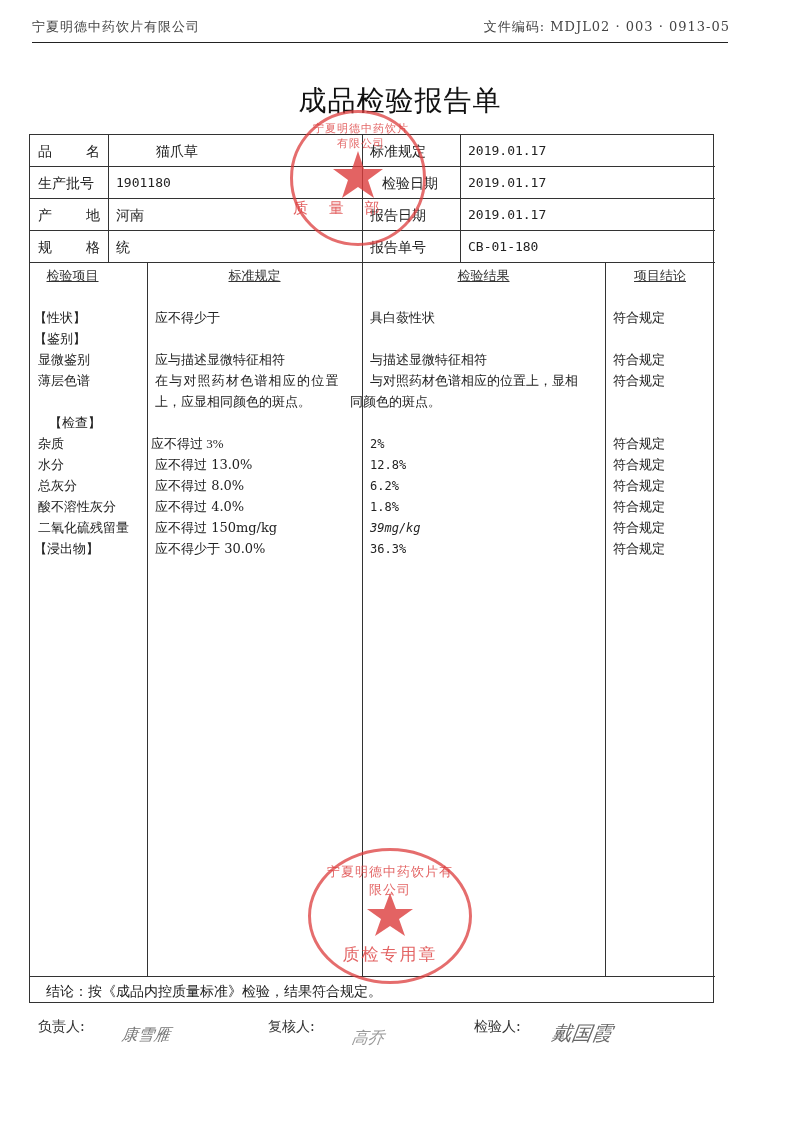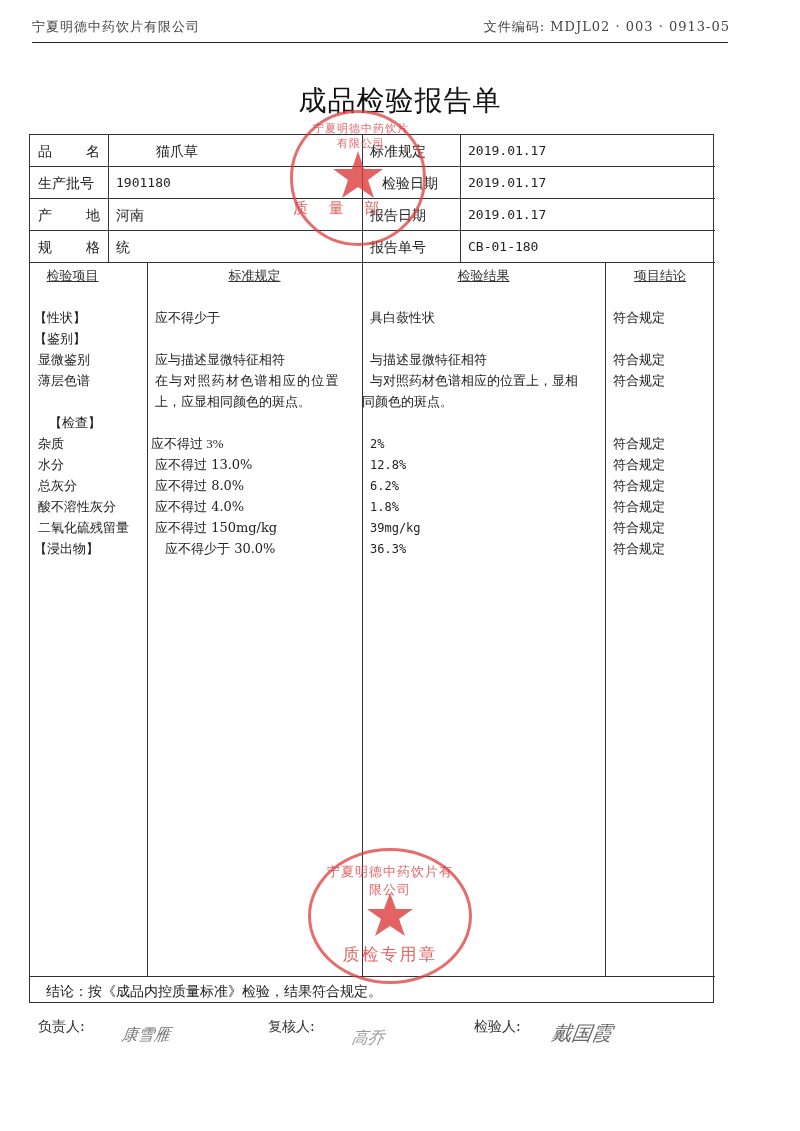--- a/index.html
+++ b/index.html
@@ -114,21 +114,21 @@
     <span style="left:583px;">符合规定</span>
   </div>
   <div class="row" style="top:238px;">
     <span style="left:8px;">薄层色谱</span>
     <span style="left:125px;letter-spacing:1.2px;">在与对照药材色谱相应的位置</span>
     <span style="left:340px;">与对照药材色谱相应的位置上，显相</span>
     <span style="left:583px;">符合规定</span>
   </div>
   <div class="row" style="top:259px;">
     <span style="left:125px;">上，应显相同颜色的斑点。</span>
-    <span style="left:332px;font-family:Liberation Serif, serif;">同颜色的斑点。</span>
+    <span style="left:320px;font-family:Liberation Serif, serif;">同颜色的斑点。</span>
   </div>
   <div class="row" style="top:280px;">
     <span style="left:19px;">【检查】</span>
   </div>
   <div class="row" style="top:301px;">
     <span style="left:8px;">杂质</span>
     <span style="left:121px;font-family:Liberation Serif, serif;">应不得过 3%</span>
     <span class="mono" style="left:340px;">2%</span>
     <span style="left:583px;">符合规定</span>
   </div>
@@ -146,26 +146,26 @@
   </div>
   <div class="row" style="top:364px;">
     <span style="left:8px;">酸不溶性灰分</span>
     <span style="left:125px;">应不得过 4.0%</span>
     <span class="mono" style="left:340px;">1.8%</span>
     <span style="left:583px;">符合规定</span>
   </div>
   <div class="row" style="top:385px;">
     <span style="left:8px;">二氧化硫残留量</span>
     <span style="left:125px;">应不得过 150mg/kg</span>
-    <span class="mono" style="left:340px;">39mg/kg</span>
+    <span class="mono" style="left:340px;font-style:italic;">39mg/kg</span>
     <span style="left:583px;">符合规定</span>
   </div>
   <div class="row" style="top:406px;">
     <span style="left:4px;">【浸出物】</span>
-    <span style="left:125px;margin-left:10px;">应不得少于 30.0%</span>
+    <span style="left:125px;">应不得少于 30.0%</span>
     <span class="mono" style="left:340px;">36.3%</span>
     <span style="left:583px;">符合规定</span>
   </div>
 </div>
 
 <div class="abs conclusion">结论：按《成品内控质量标准》检验，结果符合规定。</div>
 
 <div class="sig-lbl" style="left:38px;">负责人:</div>
 <div class="sig" style="left:122px;top:1025px;">康雪雁</div>
 <div class="sig-lbl" style="left:268px;">复核人:</div>

